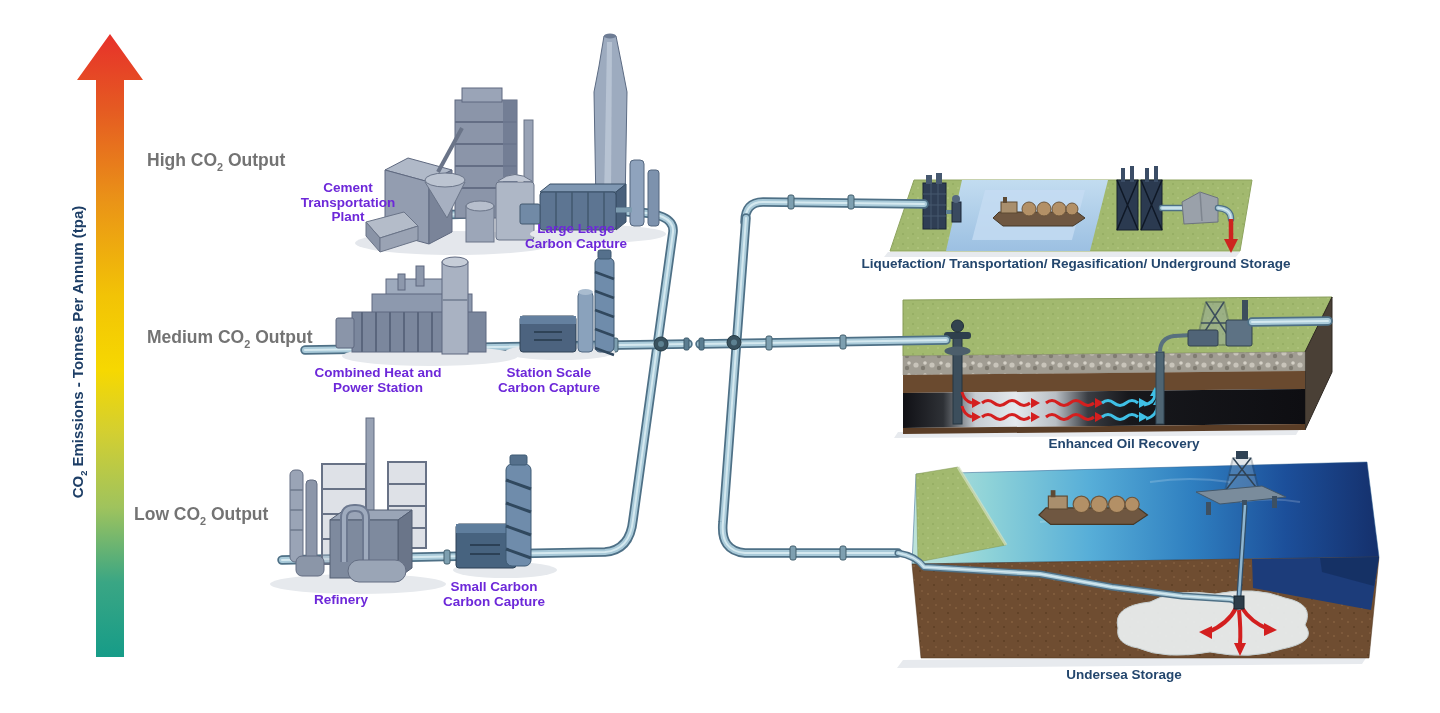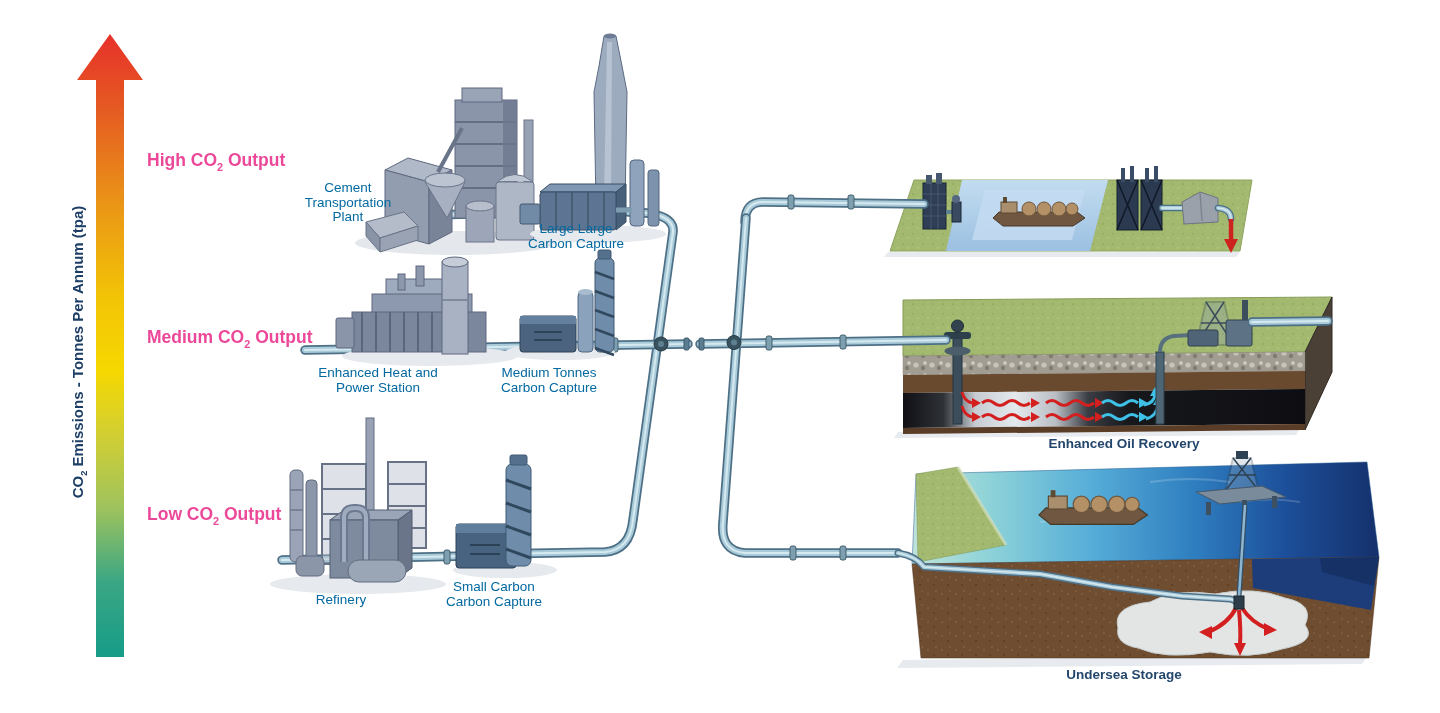--- a/index.html
+++ b/index.html
@@ -8,24 +8,24 @@
   svg.canvas{position:absolute;left:0;top:0;}
   
   [data-pipe]{fill:none;stroke:#4e7086;stroke-width:var(--w1,9.5);stroke-linecap:round;stroke-linejoin:round;}
   .pipe-in{fill:none;stroke:#a9cad9;stroke-width:var(--w2,6);stroke-linecap:round;stroke-linejoin:round;}
   .pipe-hi{fill:none;stroke:#ddeef3;stroke-width:var(--w3,2);stroke-linecap:round;stroke-linejoin:round;opacity:.85;}
   .clamp{fill:#7d9fb0;stroke:#44606f;stroke-width:1;}
   .cap{fill:#5a7d91;stroke:#3c5a6b;stroke-width:1;}
   
   .axis{position:absolute;left:79px;top:352px;transform:translate(-50%,-50%) rotate(-90deg);
         white-space:nowrap;font-weight:bold;font-size:15px;color:#1d3e66;}
-  .lvl{position:absolute;font-weight:bold;font-size:17.5px;color:#ec4899;white-space:nowrap;}
+  .lvl{position:absolute;font-weight:bold;font-size:17.5px;color:#737373;white-space:nowrap;}
   .lvl sub,.axis sub,.slabel sub{font-size:.62em;}
-  .flabel{position:absolute;transform:translateX(-50%);text-align:center;font-weight:normal;
-          font-size:13.5px;line-height:14.5px;color:#0369a1;white-space:nowrap;}
+  .flabel{position:absolute;transform:translateX(-50%);text-align:center;font-weight:bold;
+          font-size:13.5px;line-height:14.5px;color:#6d28d9;white-space:nowrap;}
   .slabel{position:absolute;transform:translateX(-50%);text-align:center;font-weight:bold;
           font-size:13.5px;color:#23466d;white-space:nowrap;}
 </style>
 </head>
 <body>
 
 <div class="stage">
 
 <svg class="canvas" width="1440" height="713" viewBox="0 0 1440 713">
   <defs>
@@ -383,49 +383,52 @@
 <div class="axis">
   <span>CO</span><sub>2</sub><span> Emissions - Tonnes Per Annum (tpa)</span>
 </div>
 
 <div class="lvl" style="left:147px;top:150px">
   <span>High CO</span><sub>2</sub><span> Output</span>
 </div>
 <div class="lvl" style="left:147px;top:327px">
   <span>Medium CO</span><sub>2</sub><span> Output</span>
 </div>
-<div class="lvl" style="left:147px;top:504px">
+<div class="lvl" style="left:134px;top:504px">
   <span>Low CO</span><sub>2</sub><span> Output</span>
 </div>
 
 <div class="flabel" style="left:348px;top:181px">
   <div>Cement</div>
   <div>Transportation</div>
   <div>Plant</div>
 </div>
 <div class="flabel" style="left:576px;top:222px">
   <div>Large Large</div>
   <div>Carbon Capture</div>
 </div>
 <div class="flabel" style="left:378px;top:366px">
-  <div>Enhanced Heat and</div>
+  <div>Combined Heat and</div>
   <div>Power Station</div>
 </div>
 <div class="flabel" style="left:549px;top:366px">
-  <div>Medium Tonnes</div>
+  <div>Station Scale</div>
   <div>Carbon Capture</div>
 </div>
 <div class="flabel" style="left:341px;top:593px">
   <div>Refinery</div>
 </div>
 <div class="flabel" style="left:494px;top:580px">
   <div>Small Carbon</div>
   <div>Carbon Capture</div>
 </div>
 
+<div class="slabel" style="left:1076px;top:256px">
+  <span>Liquefaction/ Transportation/ Regasification/ Underground Storage</span>
+</div>
 <div class="slabel" style="left:1124px;top:436px">
   <span>Enhanced Oil Recovery</span>
 </div>
 <div class="slabel" style="left:1124px;top:667px">
   <span>Undersea Storage</span>
 </div>
 
 </div>
 
 </body></html>

